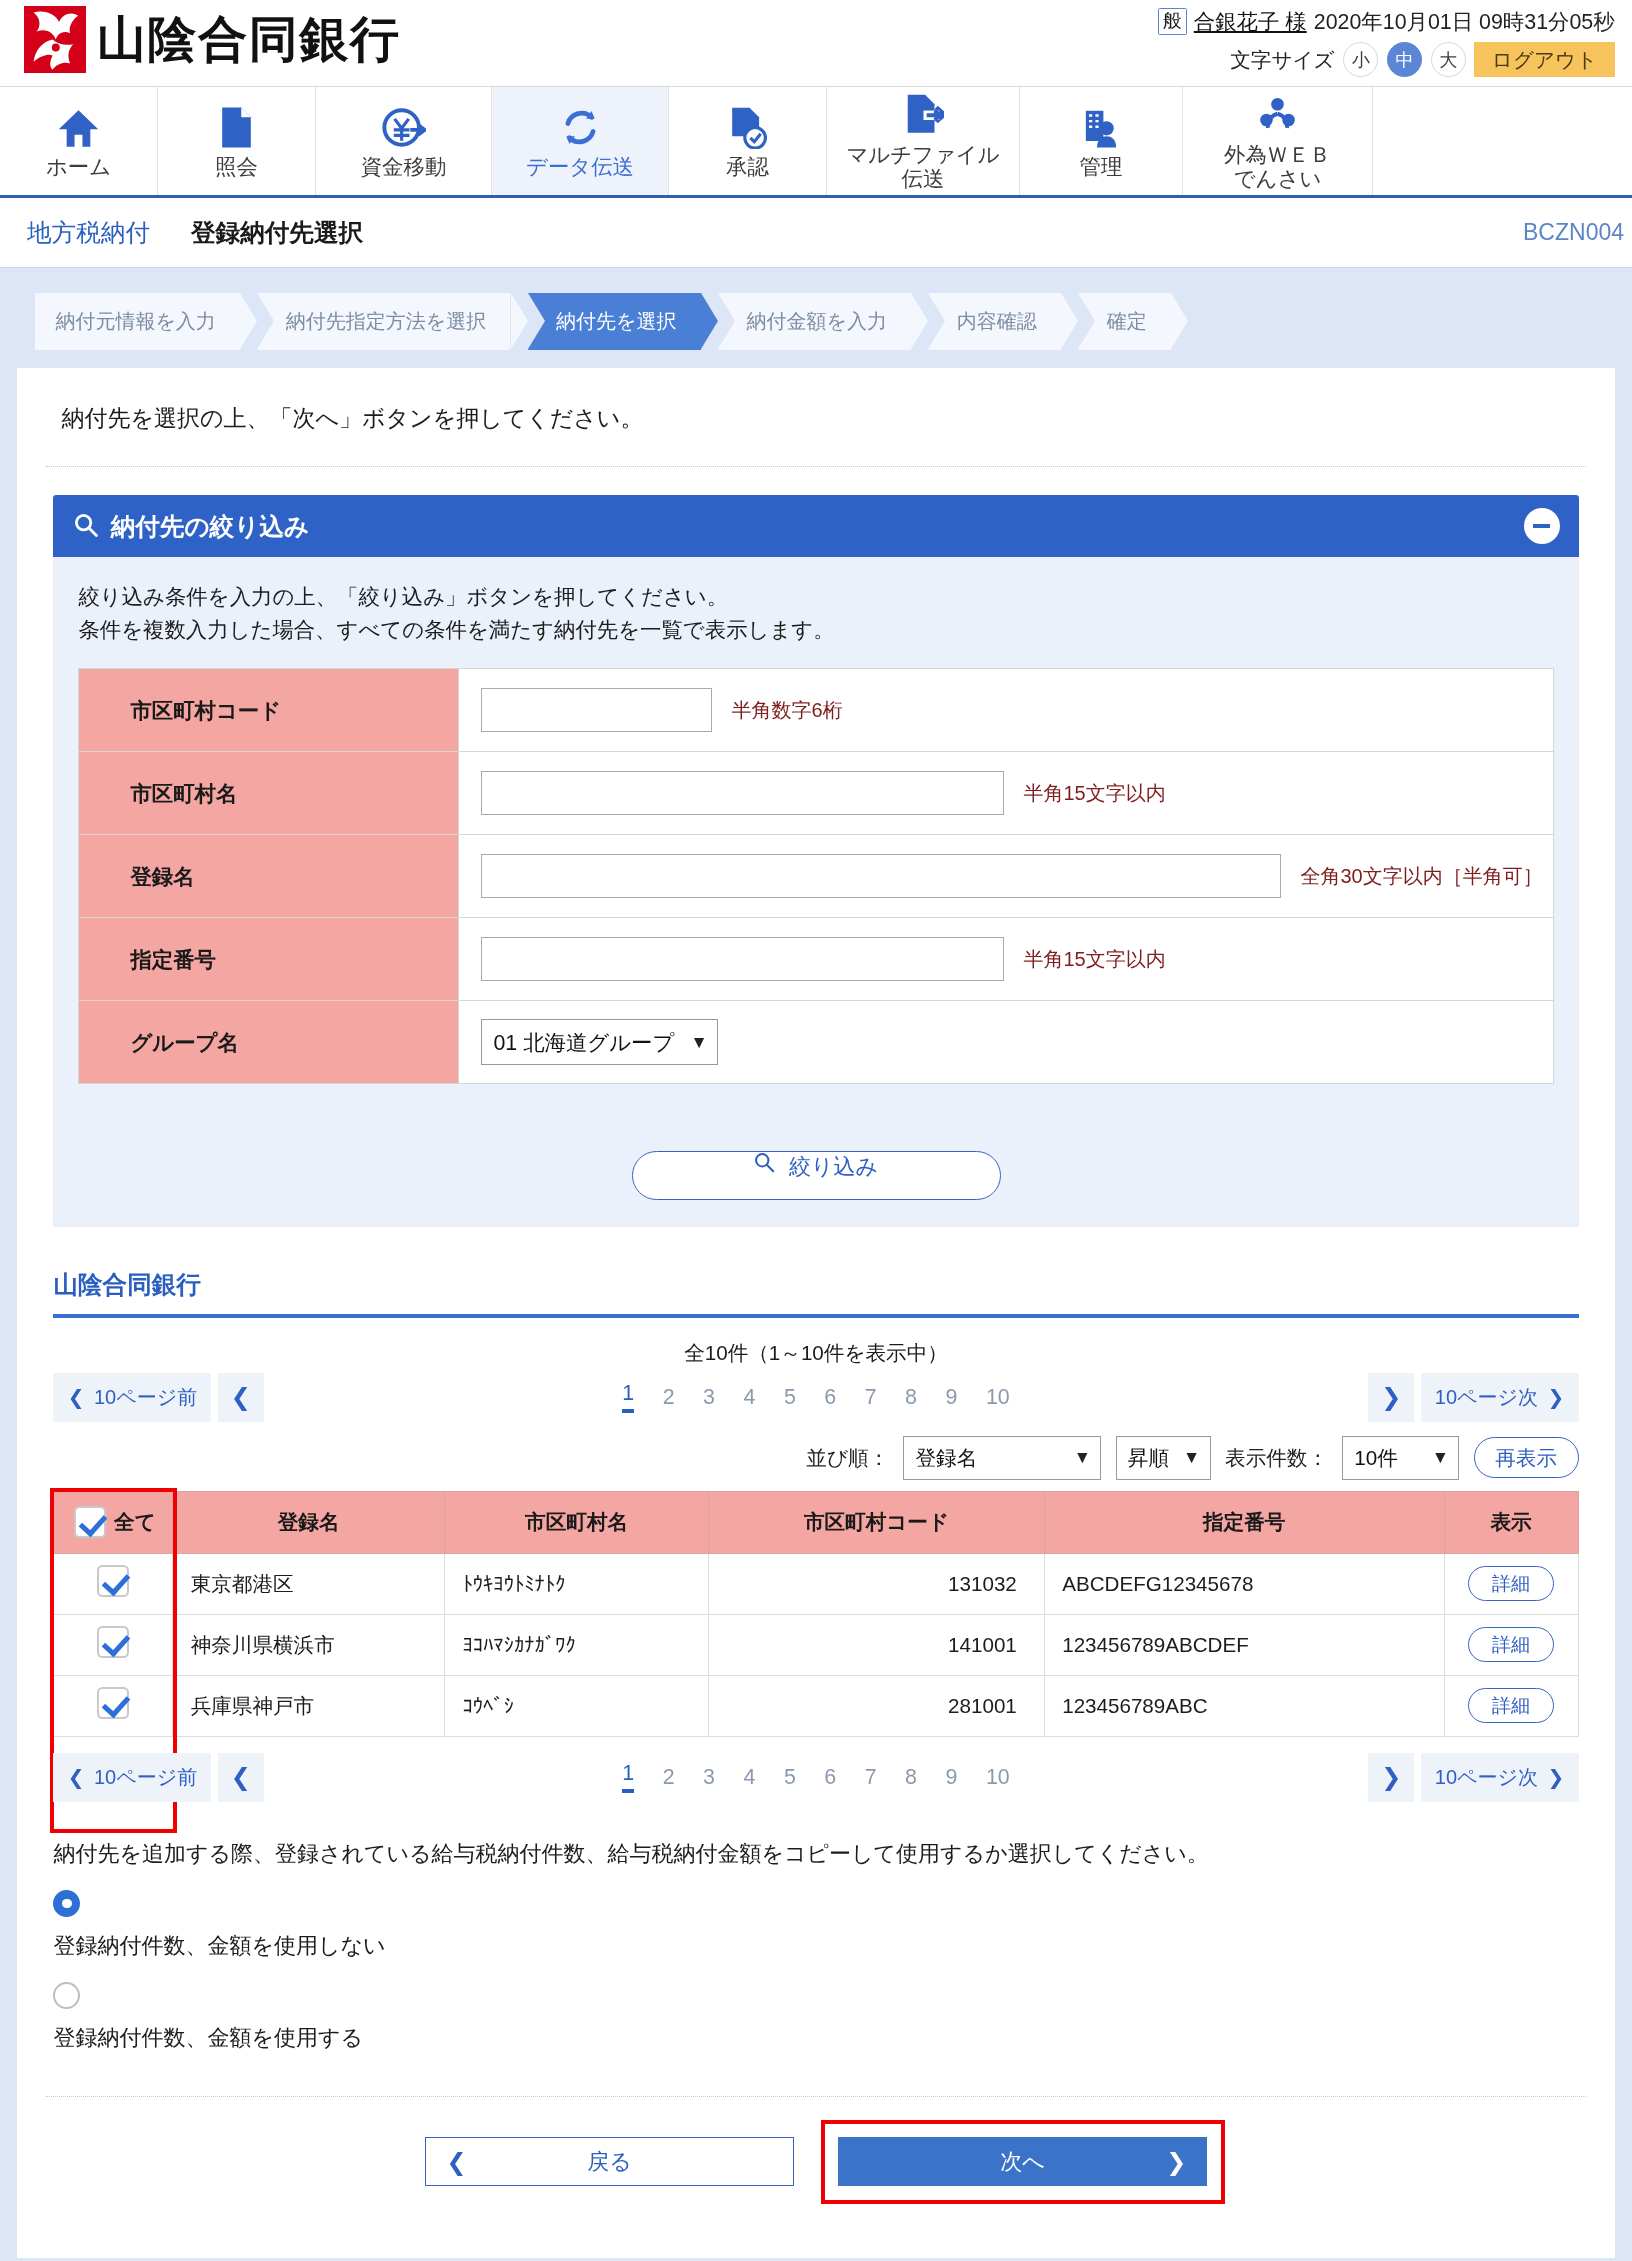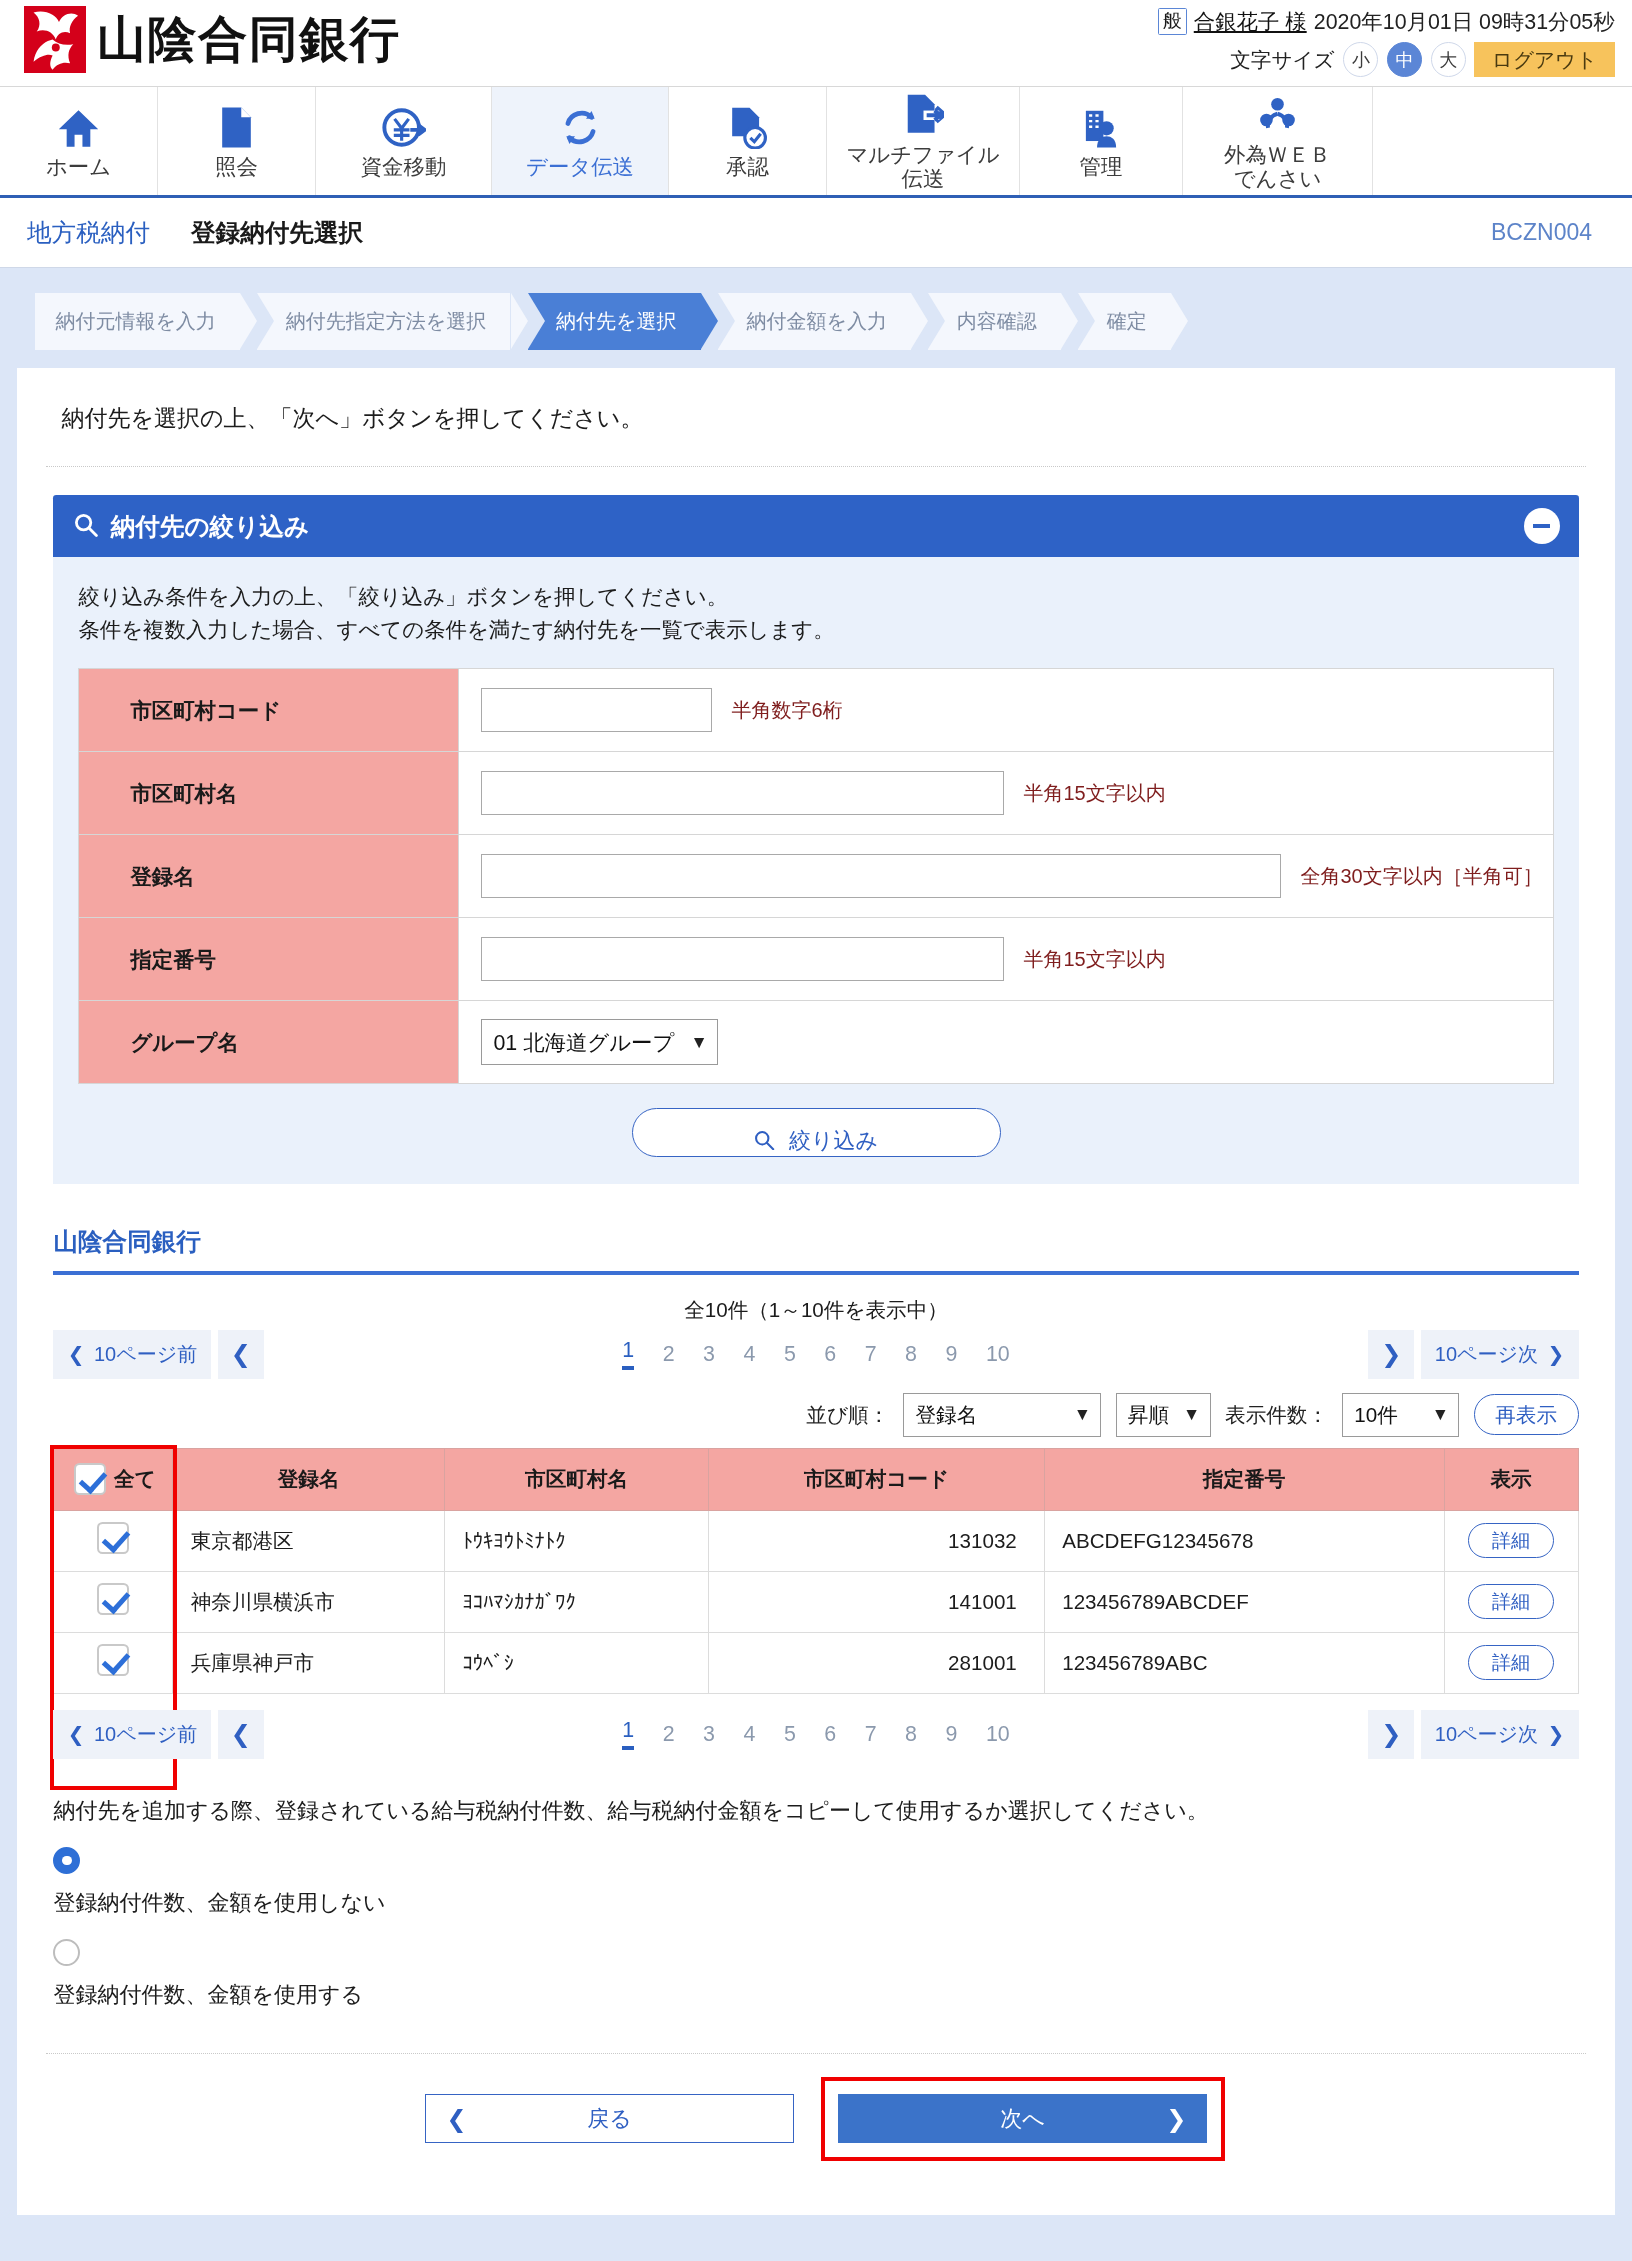--- a/index.html
+++ b/index.html
@@ -105,21 +105,21 @@
   .page-title-bar {
     height: 70px;
     display: flex; align-items: center;
     padding: 0 27px;
     position: relative;
     background: #fff;
     border-bottom: 0.8px solid #cfd8e8;
   }
   .pt-cat { font-size: 24.6px; font-weight: 400; color: #2a5fc0; }
   .pt-name { font-size: 24.6px; font-weight: 700; color: #1a1a1a; margin-left: 41px; }
-  .pt-code { position: absolute; right: 40px; font-size: 23px; color: #5d84c9; margin-left: 26px; }
+  .pt-code { position: absolute; right: 8px; font-size: 23px; color: #5d84c9; margin-left: 26px; }
 
   
   .shell { background: #dce6f7; padding: 17.4px 17.4px 48px 17.4px; }
   .steps {
     display: flex; align-items: center;
     padding: 8px 17.4px 17.4px 17.4px;
   }
   .step {
     position: relative;
     height: 57px;
@@ -210,21 +210,21 @@
     display: inline-flex; align-items: center; justify-content: space-between;
     padding: 0 9.5px 0 11px; font-size: 21.4px; color: #111; gap: 16px;
   }
   .caret { font-size: 17.4px; color: #222; }
 
   .filter-btn-wrap { display: flex; justify-content: center; margin-top: 24px; }
   .filter-btn {
     width: 369px; height: 49px;
     border: 1.6px solid #3664c4; border-radius: 27px;
     background: #fff; color: #2f5fc2; font-size: 22px;
-    display: flex; align-items: flex-end; justify-content: center; gap: 14.3px;
+    display: flex; align-items: flex-start; justify-content: center; gap: 14.3px; margin-top: 43px;
   }
 
   
   .list-sec { margin: 41px 36px 0 36px; }
   .sec-title { font-size: 24.6px; font-weight: 700; color: #2a5fc0; }
   .sec-rule { height: 4px; background: #3b6fd4; margin-top: 12.7px; }
 
   .count-line { text-align: center; font-size: 20.6px; color: #1c1c1c; margin-top: 20.6px; }
 
   .pager { display: flex; align-items: center; margin-top: 4.8px; position: relative; height: 52px; }

